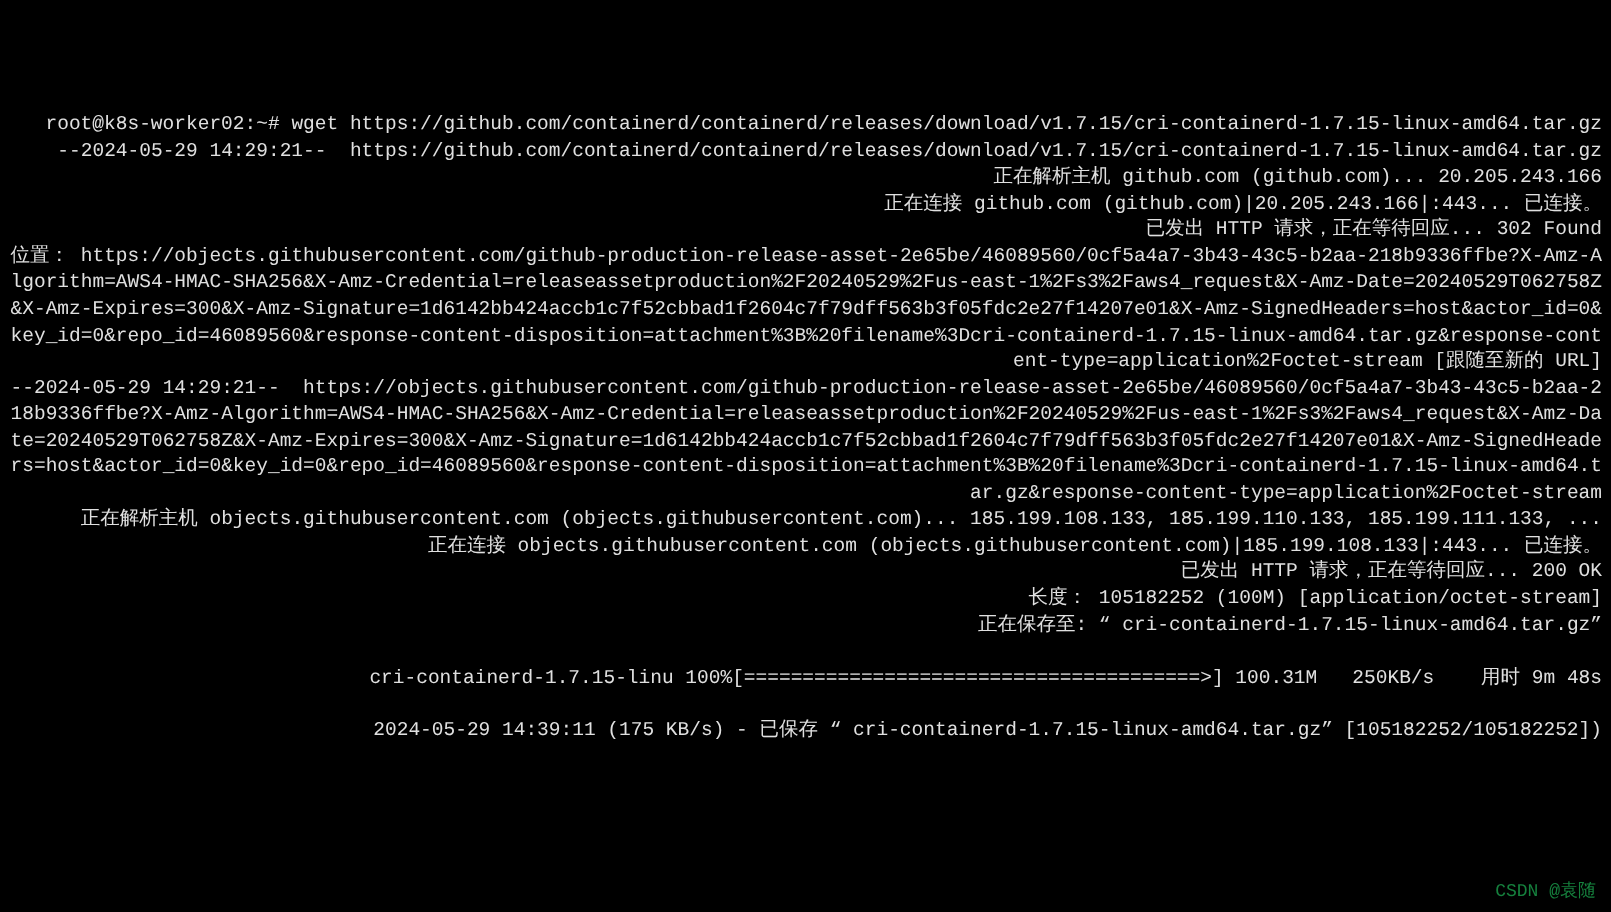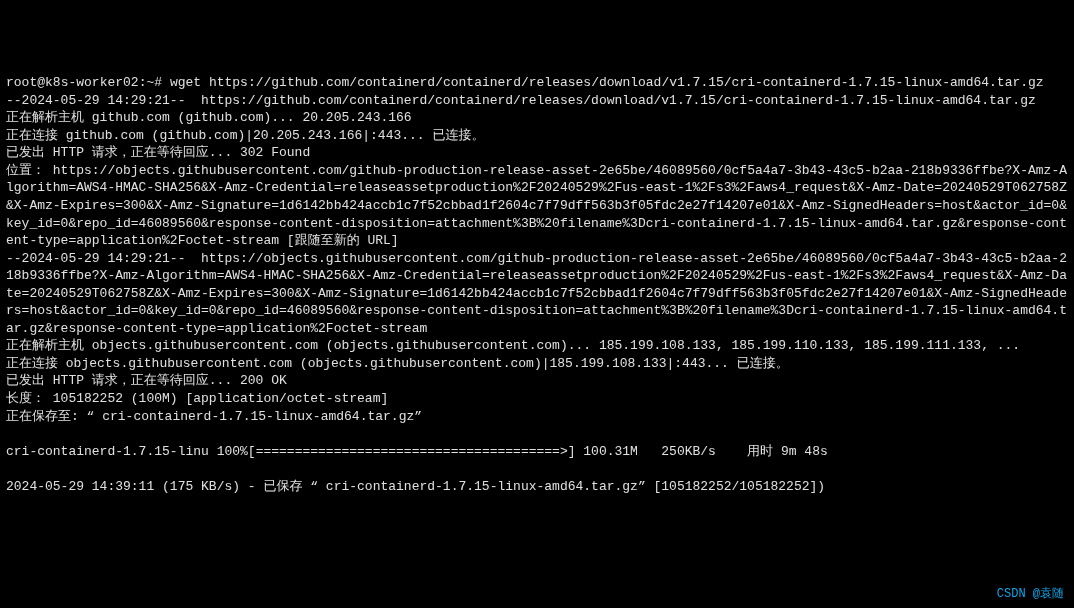--- a/index.html
+++ b/index.html
@@ -14,26 +14,27 @@
     height: 608px;
     box-sizing: border-box;
     overflow: hidden;
     position: relative;
     white-space: pre-wrap;
     word-break: break-all;
   }
   .terminal {
     white-space: pre-wrap;
     word-break: break-all;
+    text-align: right;
   }
   .watermark {
     position: absolute;
     right: 10px;
     bottom: 6px;
-    color: #0ea5e9;
+    color: #15803d;
     font-size: 12px;
     white-space: nowrap;
   }
   .line { display:block; }
 </style>
 </head>
 <body>
 
 
 

